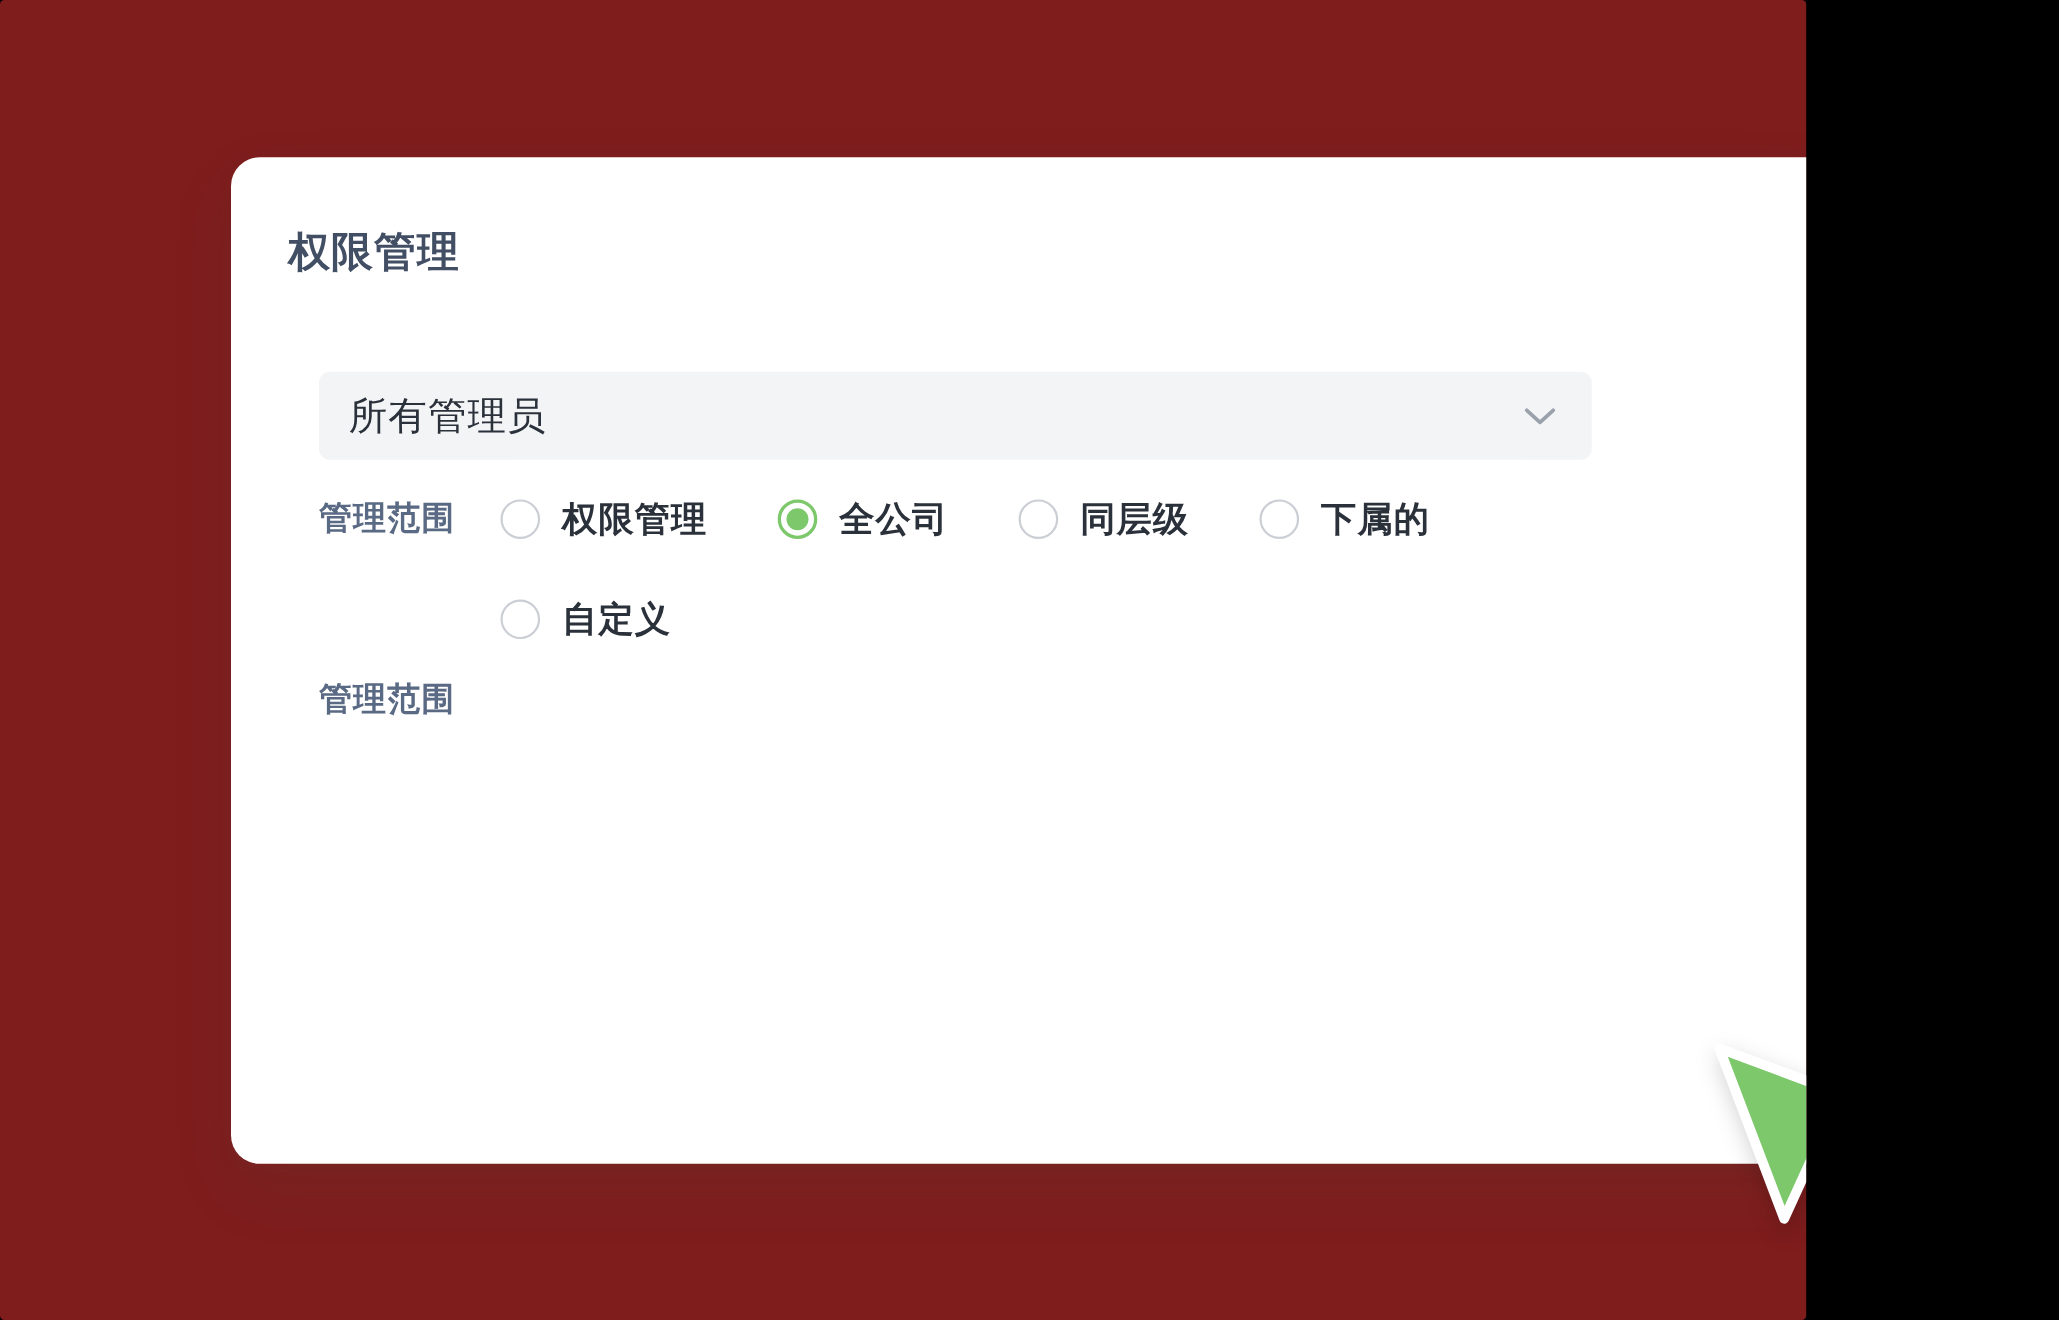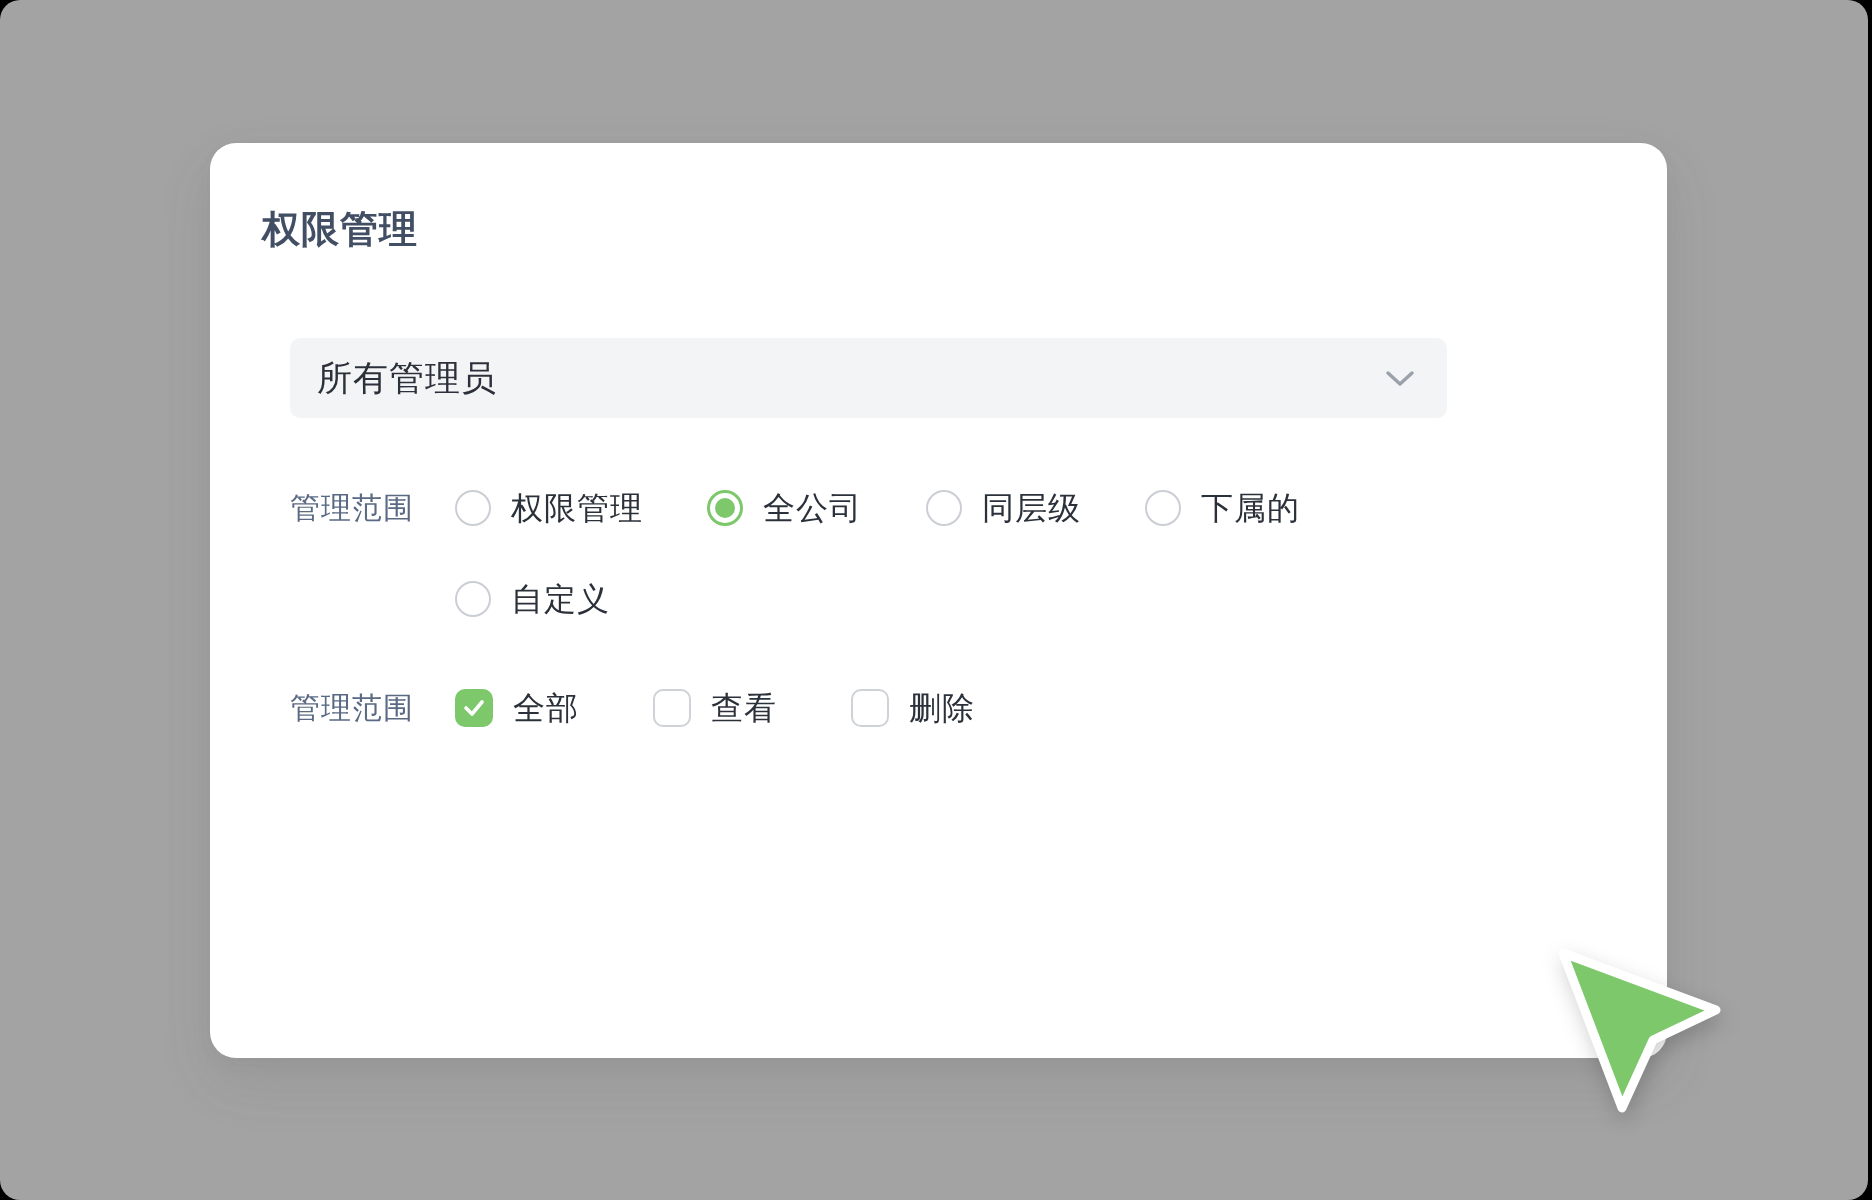--- a/index.html
+++ b/index.html
@@ -1,24 +1,24 @@
 <!DOCTYPE html>
 <html style="--green: #7dc86b;"><head>
 <meta charset="utf-8">
 <style>
   * { margin: 0; padding: 0; box-sizing: border-box; }
   html, body { width: 1872px; height: 1200px; background: #000; overflow: hidden; }
   body { font-family: "DejaVu Sans", "Liberation Sans", sans-serif; }
 
   .stage {
     position: relative;
-    width: 1868px;
+    width: 1642px;
     height: 1200px;
-    background: #a3a3a3;
-    border-radius: 20px;
+    background: #7f1d1d;
+    border-radius: 4px;
     overflow: hidden;
   }
 
   .card {
     position: absolute;
     left: 210px;
     top: 143px;
     width: 1457px;
     height: 915px;
     background: #ffffff;
@@ -31,21 +31,21 @@
     font-size: 38px;
     line-height: 44px;
     font-weight: 600;
     color: #414e63;
     letter-spacing: 1px;
   }
 
   .form { margin: 87px 0 0 80px; }
 
   .row { display: flex; align-items: flex-start; }
-  .row + .row { margin-top: 72px; }
+  .row + .row { margin-top: 36px; font-weight: bold; }
   .row-actions { margin-top: 85px; }
 
   .row-label {
     flex: 0 0 165px;
     font-size: 30px;
     color: #5a6a84;
     letter-spacing: 1px;
   }
   .row-member { align-items: center; }
   .row-member .row-label { line-height: 80px; align-self: flex-start; }
@@ -190,38 +190,20 @@
               <span class="radio">
                 <span class="dot"></span>
               </span>
               <span class="opt-text">自定义</span>
             </div>
           </div>
       </div>
 
       <div class="row row-actions">
         <div class="row-label">管理范围</div>
-        <div class="opt-group checks" id="actions-group">
-            <div class="opt">
-              <span class="checkbox on">
-                <svg width="24" height="20" viewBox="0 0 24 20">
-                  <polyline points="4,10 10,16 20,4" fill="none" stroke="#ffffff" stroke-width="3.6" stroke-linecap="round" stroke-linejoin="round"></polyline>
-                </svg>
-              </span>
-              <span class="opt-text">全部</span>
-            </div>
-            <div class="opt">
-              <span class="checkbox"></span>
-              <span class="opt-text">查看</span>
-            </div>
-            <div class="opt">
-              <span class="checkbox"></span>
-              <span class="opt-text">删除</span>
-            </div>
-          </div>
       </div>
 
     </div>
   </div>
 
   <svg class="cursor-arrow" width="210" height="210" viewBox="0 0 210 210">
     <polygon points="23,25 176,82 113,112 82,180" fill="#7dc86b" stroke="#ffffff" stroke-width="9" stroke-linejoin="round"></polygon>
   </svg>
 
 </div>

